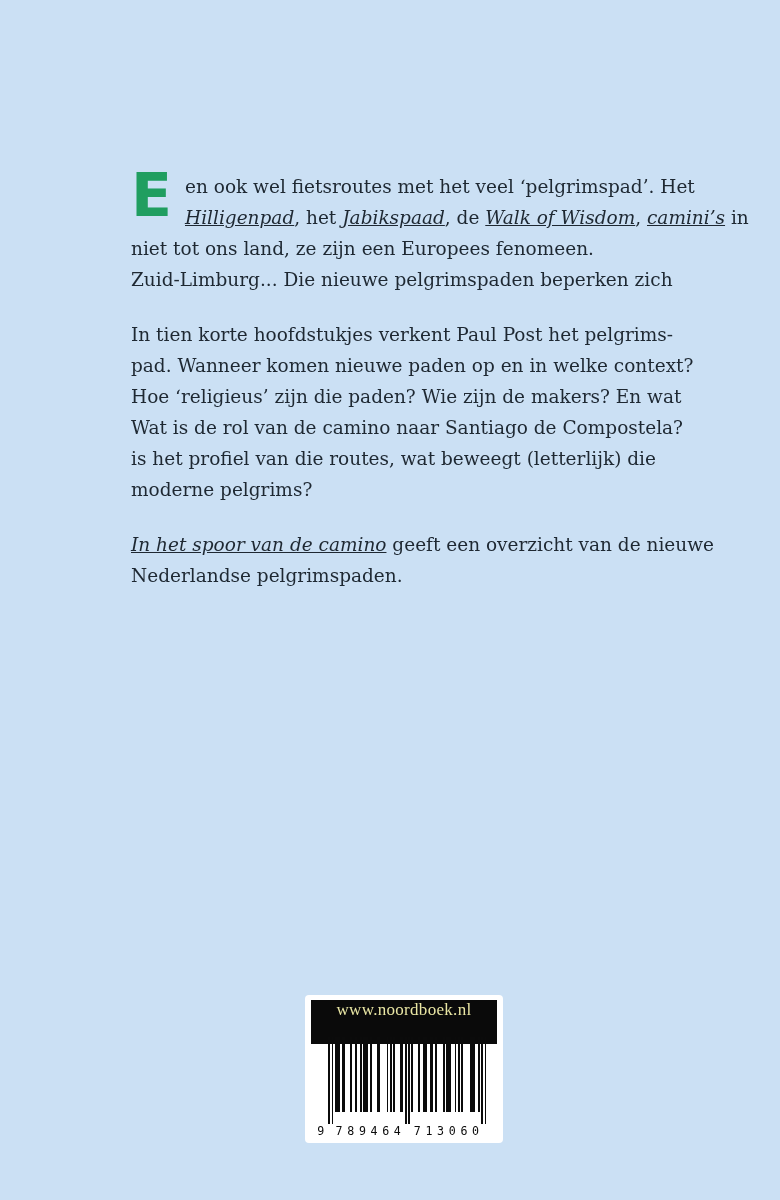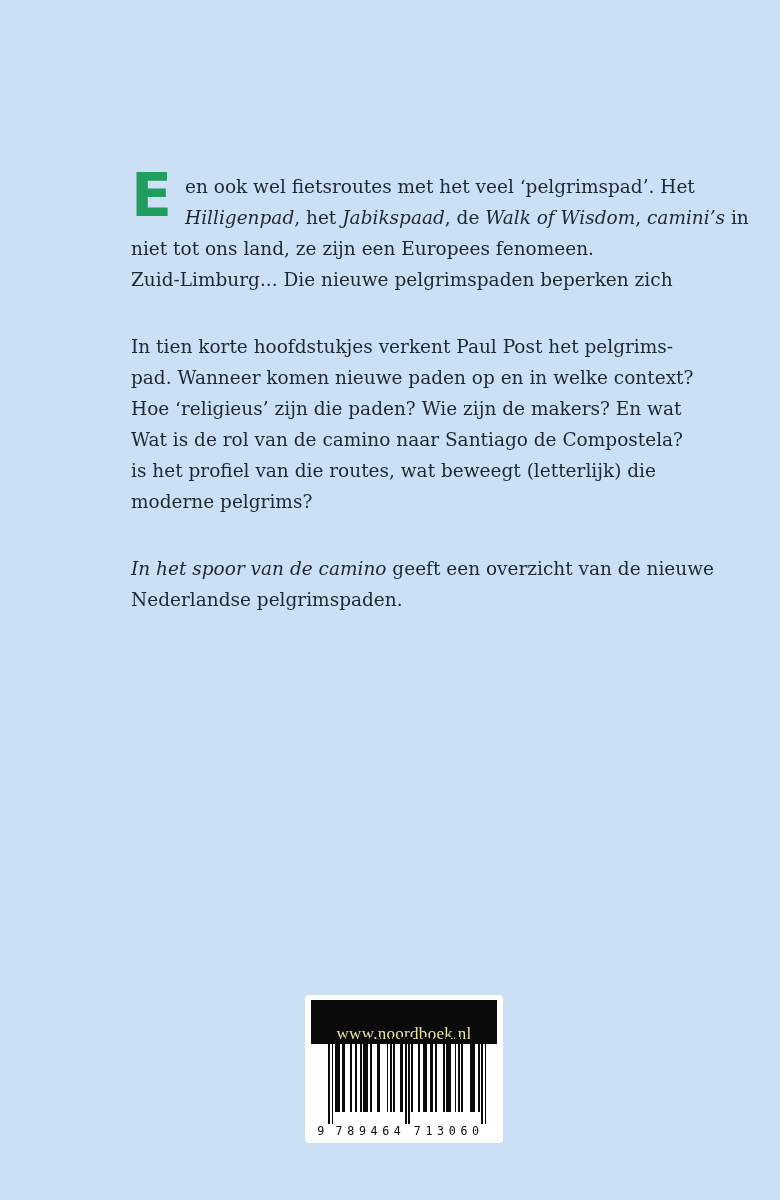--- a/index.html
+++ b/index.html
@@ -14,24 +14,24 @@
   }
   .blurb {
     position: absolute;
     left: 131px;
     top: 171px;
     width: 545px;
     color: var(--fg, #1e2832);
     font-size: 18.5px;
     line-height: 31px;
   }
-  .paragraph + .paragraph { margin-top: 36px; }
+  .paragraph + .paragraph { margin-top: 24px; }
   .paragraph::after { content: ""; display: block; clear: both; }
   .line { white-space: nowrap; }
-  .italic { font-style: italic; }
+  .italic { font-style: italic; text-decoration: underline; }
   .dropcap {
     float: left;
     font-family: "DejaVu Sans", sans-serif;
     font-weight: bold;
     font-size: 60px;
     line-height: 48px;
     height: 48px;
     margin-right: 13px;
     color: var(--accent, #209e60);
   }
@@ -45,21 +45,21 @@
     border-radius: 4px;
   }
   .site-bar {
     position: absolute;
     left: 6px;
     right: 6px;
     top: 5px;
     height: 44px;
     background: var(--barbg, #0a0a0a);
     display: flex;
-    align-items: flex-end;
+    align-items: flex-start;
     justify-content: center;
   }
   .site-label {
     font-family: "Liberation Serif", serif;
     font-size: 17px;
     letter-spacing: 0.3px;
     color: var(--sitecolor, #e9e6a4);
   }
   .barcode-svg {
     position: absolute;

